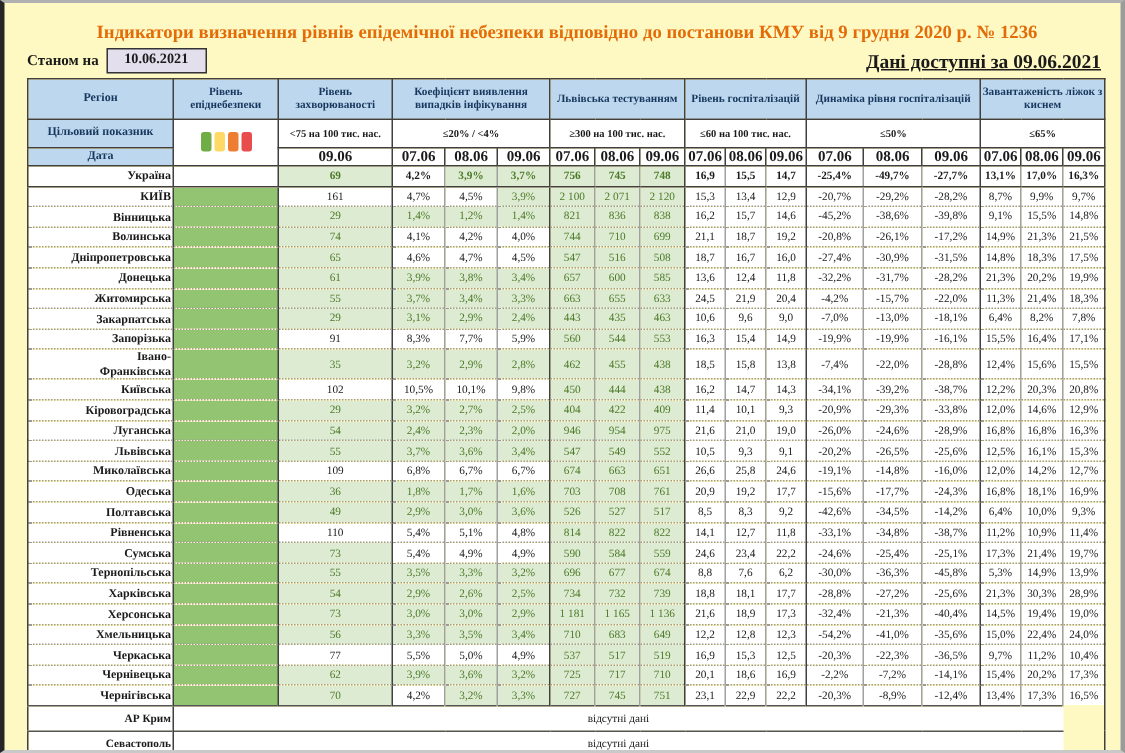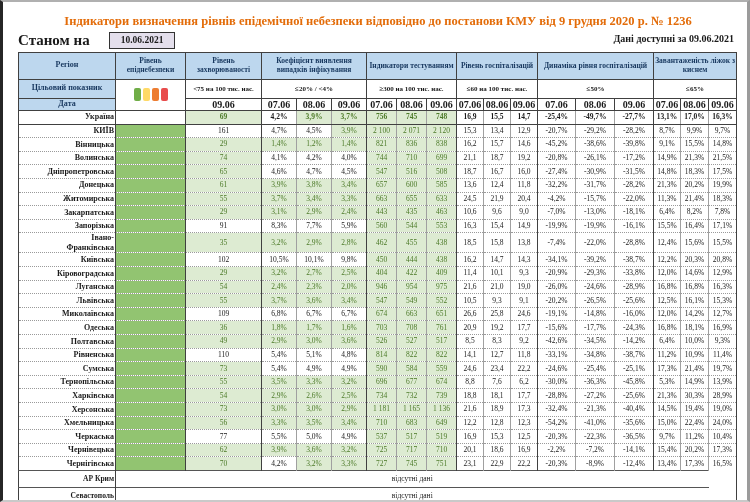--- a/index.html
+++ b/index.html
@@ -1,34 +1,34 @@
 <!DOCTYPE html>
 <html lang="uk"><head>
 <meta charset="utf-8">
 <style>
   html,body{margin:0;padding:0;background:#e8e8e8;}
   .page{
     position:relative; width:750px; height:502px; box-sizing:border-box;
-    background:#ffffff; overflow:hidden;
+    background:#fef9c3; overflow:hidden;
     border-left:3px solid #262626; border-top:2px solid #b0b0b0;
     border-right:3px solid #9b9b9b; border-bottom:2px solid #c9c9c9;
     font-family:"Liberation Serif","DejaVu Serif",serif; color:#1a1a1a;
   }
   .title{
     margin:13px 8px 3px 14px; text-align:center;
     font-size:12.5px; font-weight:bold; color:#e36c09; line-height:1.1;
   }
   .info-row{ position:relative; height:18px; margin:2px 13px 2px 15px; }
   .asof{ position:absolute; left:0; top:0; display:flex; align-items:center; }
-  .asof-label{ font-size:15px; font-weight:bold; padding-right:19px; }
+  .asof-label{ font-size:10px; font-weight:bold; padding-right:5px; }
   .asof-date{
     background:#e4dfec; border:1px solid #333; font-size:9.5px; font-weight:bold;
     padding:0 11px; line-height:14px; height:15px;
   }
-  .avail{ position:absolute; right:0; top:1px; font-size:10px; font-weight:bold; }
+  .avail{ position:absolute; right:0; top:1px; font-size:13px; font-weight:bold;text-decoration:underline; }
 
   table.grid{ margin:1px 0 0 15px; width:718px; border-collapse:collapse; table-layout:fixed;
     border:1.5px solid #404040; }
   .grid th, .grid td{ padding:0 1px; overflow:hidden; }
 
   thead th{ border:1px solid #404040; line-height:1.12; }
   .hblue{ background:#bdd7ee; color:#17375e; }
   .gname{ font-size:7.5px; font-weight:bold; height:26px; }
   .corner{ font-size:8px; font-weight:bold; }
   .target-cell{ font-size:7px; font-weight:bold; background:#fff; height:18px; line-height:1.15;}
@@ -84,21 +84,21 @@
       <col style="width:27px">
         <col style="width:28px">
         <col style="width:28px">
     </colgroup>
     <thead>
       <tr>
         <th class="hblue corner">Регіон</th>
         <th class="hblue gname">Рівень епіднебезпеки</th>
         <th class="hblue gname">Рівень захворюваності</th>
         <th class="hblue gname" colspan="3">Коефіцієнт виявлення випадків інфікування</th>
-        <th class="hblue gname" colspan="3">Індикатори тестуванням</th>
+        <th class="hblue gname" colspan="3">Львівська тестуванням</th>
         <th class="hblue gname" colspan="3">Рівень госпіталізацій</th>
         <th class="hblue gname" colspan="3">Динаміка рівня госпіталізацій</th>
         <th class="hblue gname" colspan="3">Завантаженість ліжок з киснем</th>
       </tr>
       <tr>
         <th class="hblue corner">Цільовий показник</th>
         <th class="target-cell" rowspan="2">
           <span class="bars" id="risk-bars">
               <span class="bar" style="background: rgb(112, 173, 71);"></span>
               <span class="bar" style="background: rgb(255, 217, 102);"></span>

